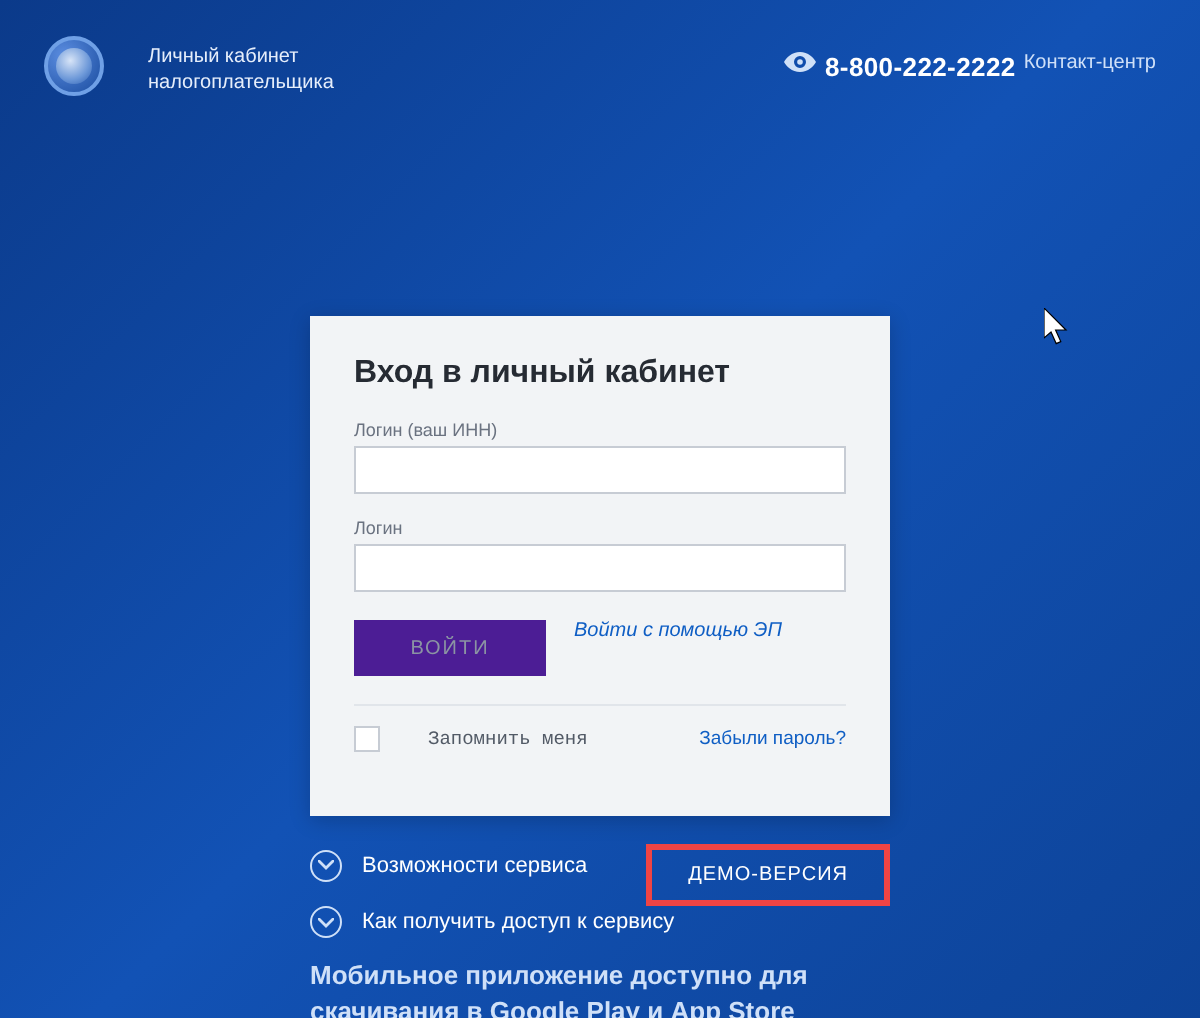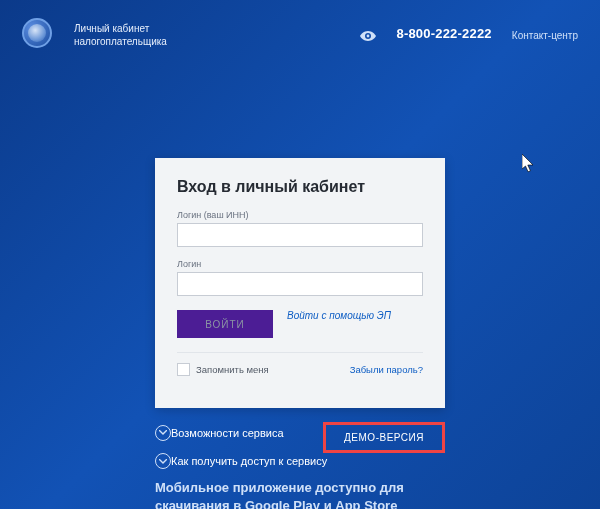--- a/index.html
+++ b/index.html
@@ -37,22 +37,22 @@
     border-radius:50%;
     background: radial-gradient(circle at 40% 35%, #d7e4f7 0%, #6b97d8 60%, #2a5cb0 100%);
   }
   .brand-text {
     color: #e6eefb;
     font-size: 10px;
     line-height: 1.25;
   }
   .header-right {
     display: flex;
-    align-items: flex-end;
-    gap: 20px;
+    align-items: flex-start;
+    gap: 4px;
   }
   .phone {
     color: #fff;
     font-weight: 700;
     font-size: 13px;
     letter-spacing: 0.2px;
   }
   .contact-link {
     color: #cfe0f8;
     font-size: 10px;
@@ -119,21 +119,22 @@
     display: flex;
     align-items: center;
     justify-content: space-between;
     margin-top: 14px;
     border-top: 1px solid #e1e5ea;
     padding-top: 10px;
   }
   .remember {
     display: flex;
     align-items: center;
-    gap: 6px;
+    gap: 24px;
+    font-family: Liberation Mono, monospace;
   }
   .checkbox {
     width: 13px;
     height: 13px;
     border: 1px solid #c7ccd4;
     background: #fff;
     cursor: pointer;
   }
   .remember-label {
     font-size: 9.5px;
@@ -148,21 +149,21 @@
   }
 
   .below {
     width: 290px;
     margin: 14px auto 0 auto;
     color: #e6eefb;
   }
   .row-link {
     display: flex;
     align-items: center;
-    gap: 0;
+    gap: 10px;
     margin-bottom: 10px;
   }
   .row-link .chev {
     width: 16px;
     height: 16px;
     border: 1.5px solid #cfe0f8;
     border-radius: 50%;
     display: flex;
     align-items: center;
     justify-content: center;

